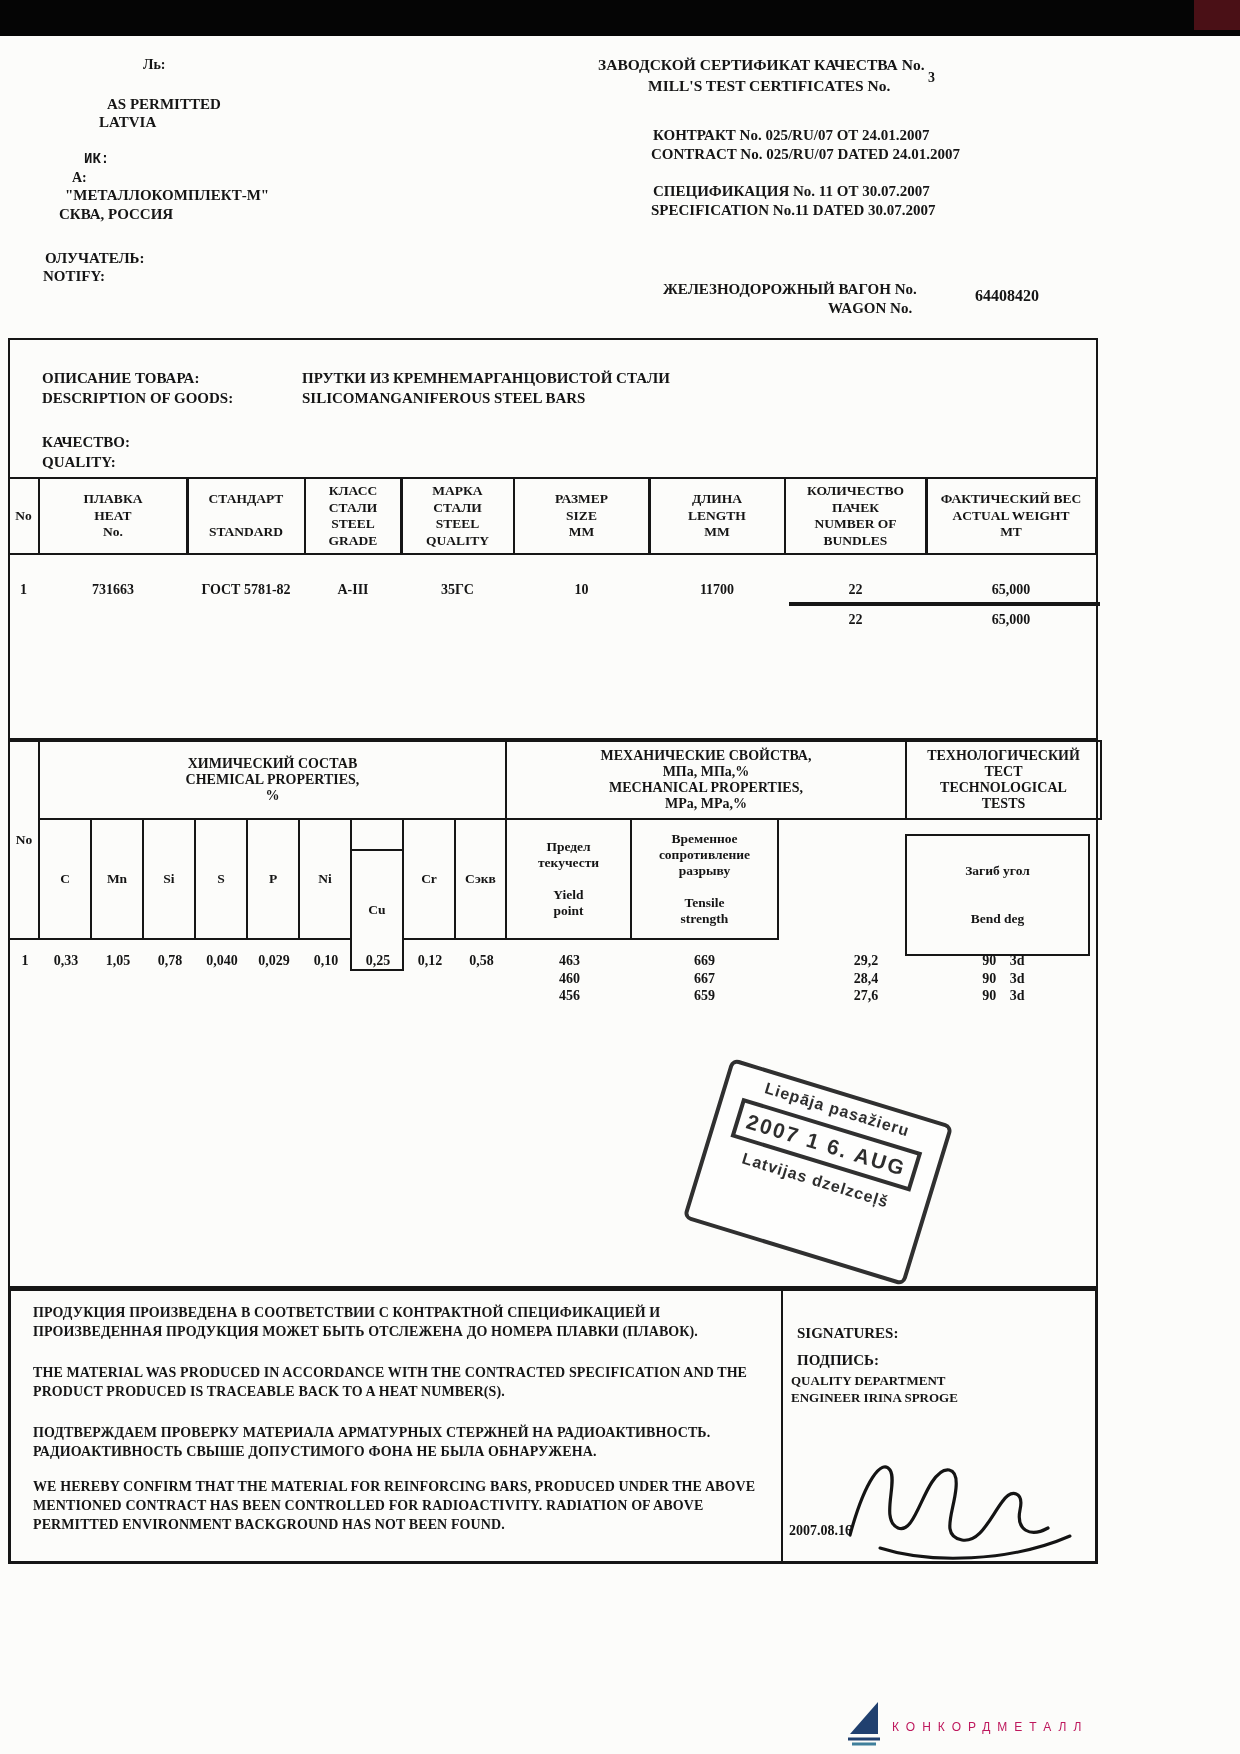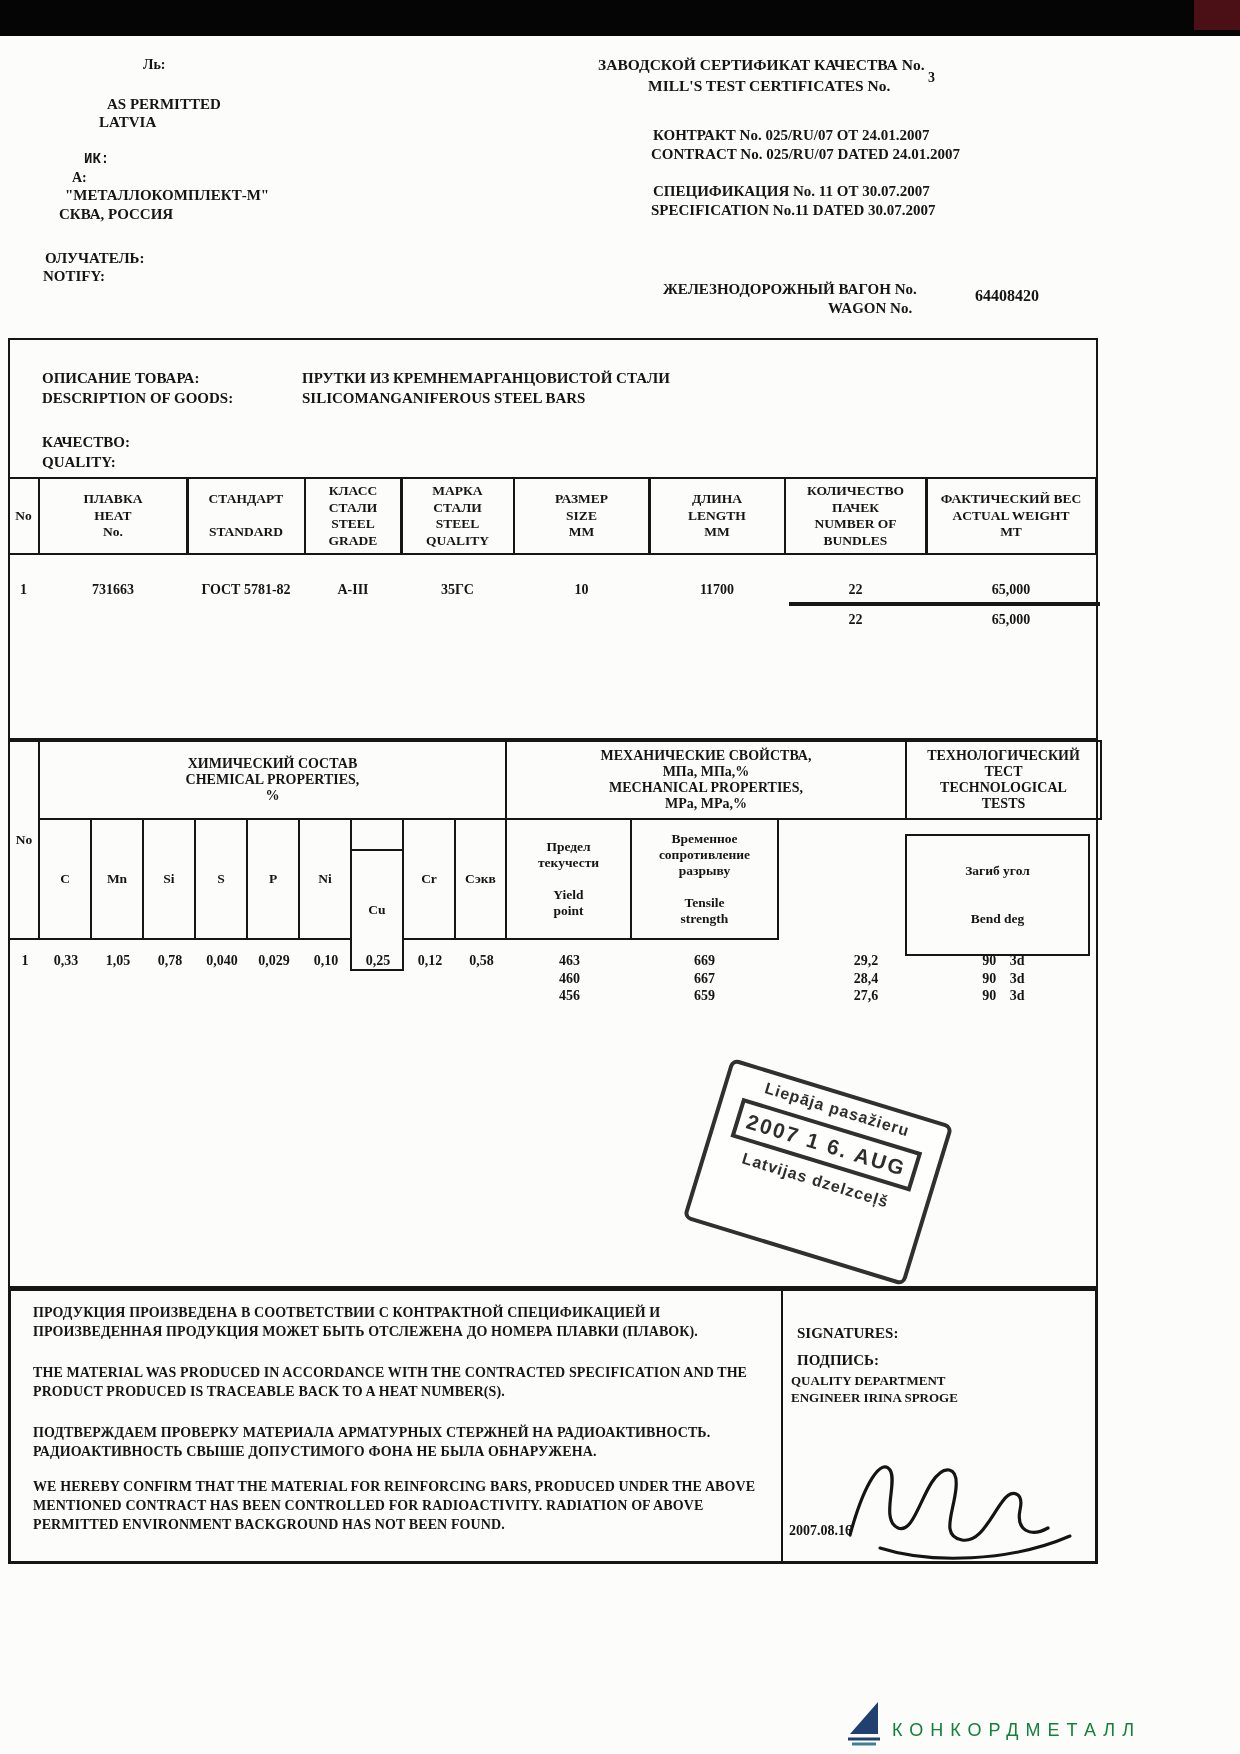--- a/index.html
+++ b/index.html
@@ -60,21 +60,21 @@
   .stamp-date{
     margin:7px 18px 0 18px;border:4px solid #1f1f1f;
     text-align:center;font-size:21px;letter-spacing:2px;padding:5px 0 4px 0;
   }
   .stamp-bottom{margin-top:8px;text-align:center;font-size:16px;letter-spacing:1px;}
   
   .para{font-size:14px;line-height:19px;letter-spacing:.1px;}
   
   .brand-name{
     font-family:"Liberation Sans", sans-serif;font-weight:normal;
-    font-size:18px;letter-spacing:7px;color:#15803d;
+    font-size:12px;letter-spacing:7px;color:#be185d;
   }
 </style>
 </head>
 <body>
 
 <div class="page">
 
   <div class="abs topbar"></div>
   <div class="abs topbar-red"></div>
 

